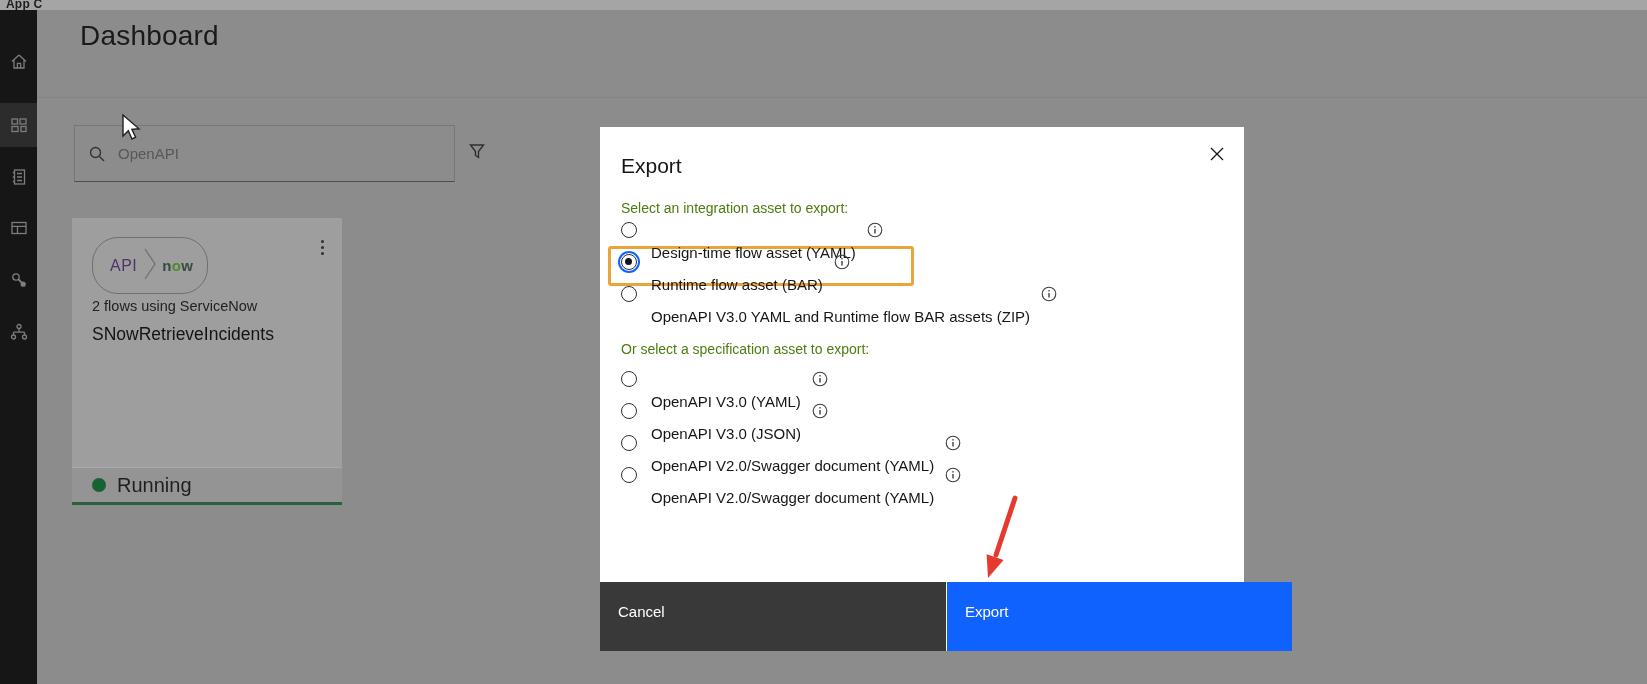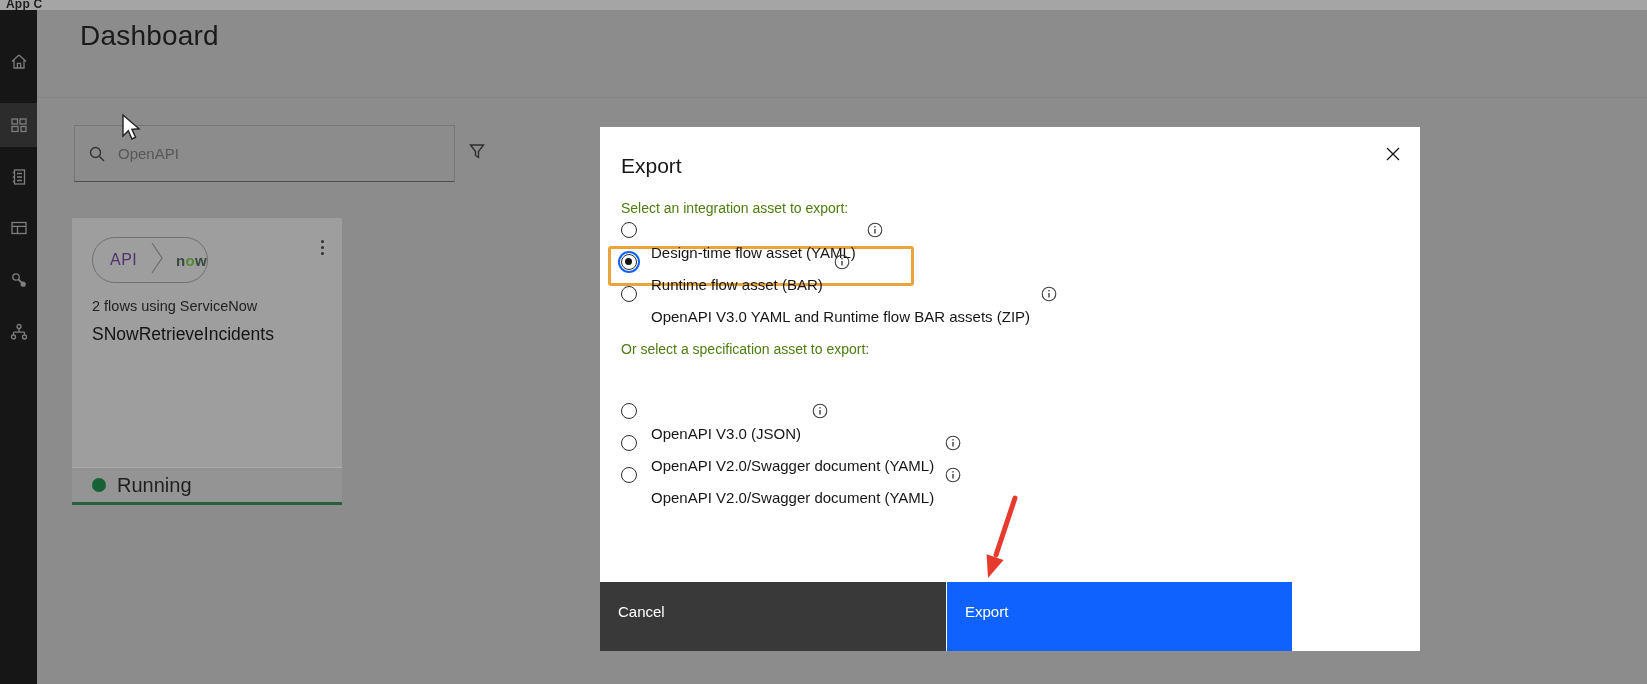--- a/index.html
+++ b/index.html
@@ -22,39 +22,39 @@
               border:1px solid rgba(50,50,50,.22);border-bottom:1px solid #4d4d4d;
               display:flex;align-items:center;box-sizing:border-box;cursor:text;}
   .search-box svg{margin-left:13px;stroke:#333;fill:none;stroke-width:1.4;}
   .search-ph{margin-left:12px;font-size:15px;color:#575757;}
   .filter-btn{position:absolute;left:460px;top:129px;width:34px;height:44px;display:flex;align-items:center;justify-content:center;cursor:pointer;}
   .filter-btn svg{stroke:#2f2f2f;fill:none;stroke-width:1.4;}
   
   .cursor{position:absolute;left:120px;top:113px;z-index:60;pointer-events:none;}
   
   .card{position:absolute;left:72px;top:218px;width:270px;height:287px;background:#9e9e9e;cursor:pointer;}
-  .logo-pill{position:absolute;left:20px;top:19px;width:116px;height:46px;border:1.5px solid #707070;
-             border-radius:26px;display:flex;align-items:center;box-sizing:border-box;justify-content:space-between;}
+  .logo-pill{position:absolute;left:20px;top:19px;width:116px;height:57px;border:1.5px solid #707070;
+             border-radius:26px;display:flex;align-items:center;box-sizing:border-box;}
   .logo-api{margin-left:17px;font-size:16px;color:#50336b;letter-spacing:.5px;}
   .logo-chevron{margin-left:6px;}
   .logo-chevron svg{stroke:#707070;fill:none;stroke-width:1.3;}
   .logo-now{margin-left:5px;font-size:15px;font-weight:700;color:#394a41;letter-spacing:.3px;}
   .logo-now .o{color:#528a2f;}
   .kebab{position:absolute;right:12px;top:18px;width:16px;height:22px;display:flex;flex-direction:column;
          align-items:center;justify-content:center;gap:3px;cursor:pointer;}
   .kebab i{width:3px;height:3px;border-radius:50%;background:#2f2f2f;}
   .card-subtitle{position:absolute;left:20px;top:80px;font-size:14.5px;color:#222;}
   .card-title{position:absolute;left:20px;top:106px;font-size:17.5px;color:#141414;}
   .card-footer{position:absolute;left:0;right:0;top:249px;bottom:3px;background:#949494;
                border-top:1px solid #aaa;display:flex;align-items:center;}
   .status-dot{width:14px;height:14px;border-radius:50%;background:#176235;margin-left:20px;}
   .status-text{margin-left:11px;font-size:20px;color:#1f1f1f;}
   .card-greenbar{position:absolute;left:0;right:0;bottom:0;height:3px;background:#27603c;}
   
-  .modal{position:absolute;left:600px;top:127px;width:820px;height:524px;background:#fff;z-index:20;}
+  .modal{position:absolute;left:600px;top:127px;width:644px;height:524px;background:#fff;z-index:20;}
   .modal-title{position:absolute;left:21px;top:27px;font-size:21px;color:#161616;}
   .modal-close{position:absolute;right:16px;top:16px;width:22px;height:22px;display:flex;
                align-items:center;justify-content:center;cursor:pointer;}
   .modal-close svg{stroke:#161616;stroke-width:1.3;fill:none;}
   .group-label{position:absolute;left:21px;font-size:14px;color:#4d7c0f;}
   .radio-row{position:absolute;left:21px;height:24px;display:flex;align-items:center;z-index:25;}
   .radio{width:16px;height:16px;border:1.5px solid #2e2e2e;border-radius:50%;box-sizing:border-box;
          margin-right:14px;position:relative;flex:none;cursor:pointer;}
   .radio.selected::after{content:"";position:absolute;left:3px;top:3px;width:7px;height:7px;border-radius:50%;background:#161616;}
   .radio.selected{outline:2px solid #0f62fe;outline-offset:1px;}
@@ -210,20 +210,31 @@
         <svg width="16" height="16" viewBox="0 0 16 16">
             <circle cx="8" cy="8" r="6.8"></circle>
             <path d="M8 7 V11.5" stroke-width="1.4"></path>
             <rect x="7.3" y="4.1" width="1.4" height="1.4" fill="#3d3d3d" stroke="none"></rect>
           </svg>
       </span>
     </div>
 
     <div class="group-label" style="top:214px">Or select a specification asset to export:</div>
 
+    <div class="radio-row" style="top:240px">
+      <span class="radio"></span>
+      <span class="radio-label">OpenAPI V3.0 (YAML)</span>
+      <span class="info">
+        <svg width="16" height="16" viewBox="0 0 16 16">
+            <circle cx="8" cy="8" r="6.8"></circle>
+            <path d="M8 7 V11.5" stroke-width="1.4"></path>
+            <rect x="7.3" y="4.1" width="1.4" height="1.4" fill="#3d3d3d" stroke="none"></rect>
+          </svg>
+      </span>
+    </div>
     <div class="radio-row" style="top:272px">
       <span class="radio"></span>
       <span class="radio-label">OpenAPI V3.0 (JSON)</span>
       <span class="info">
         <svg width="16" height="16" viewBox="0 0 16 16">
             <circle cx="8" cy="8" r="6.8"></circle>
             <path d="M8 7 V11.5" stroke-width="1.4"></path>
             <rect x="7.3" y="4.1" width="1.4" height="1.4" fill="#3d3d3d" stroke="none"></rect>
           </svg>
       </span>

